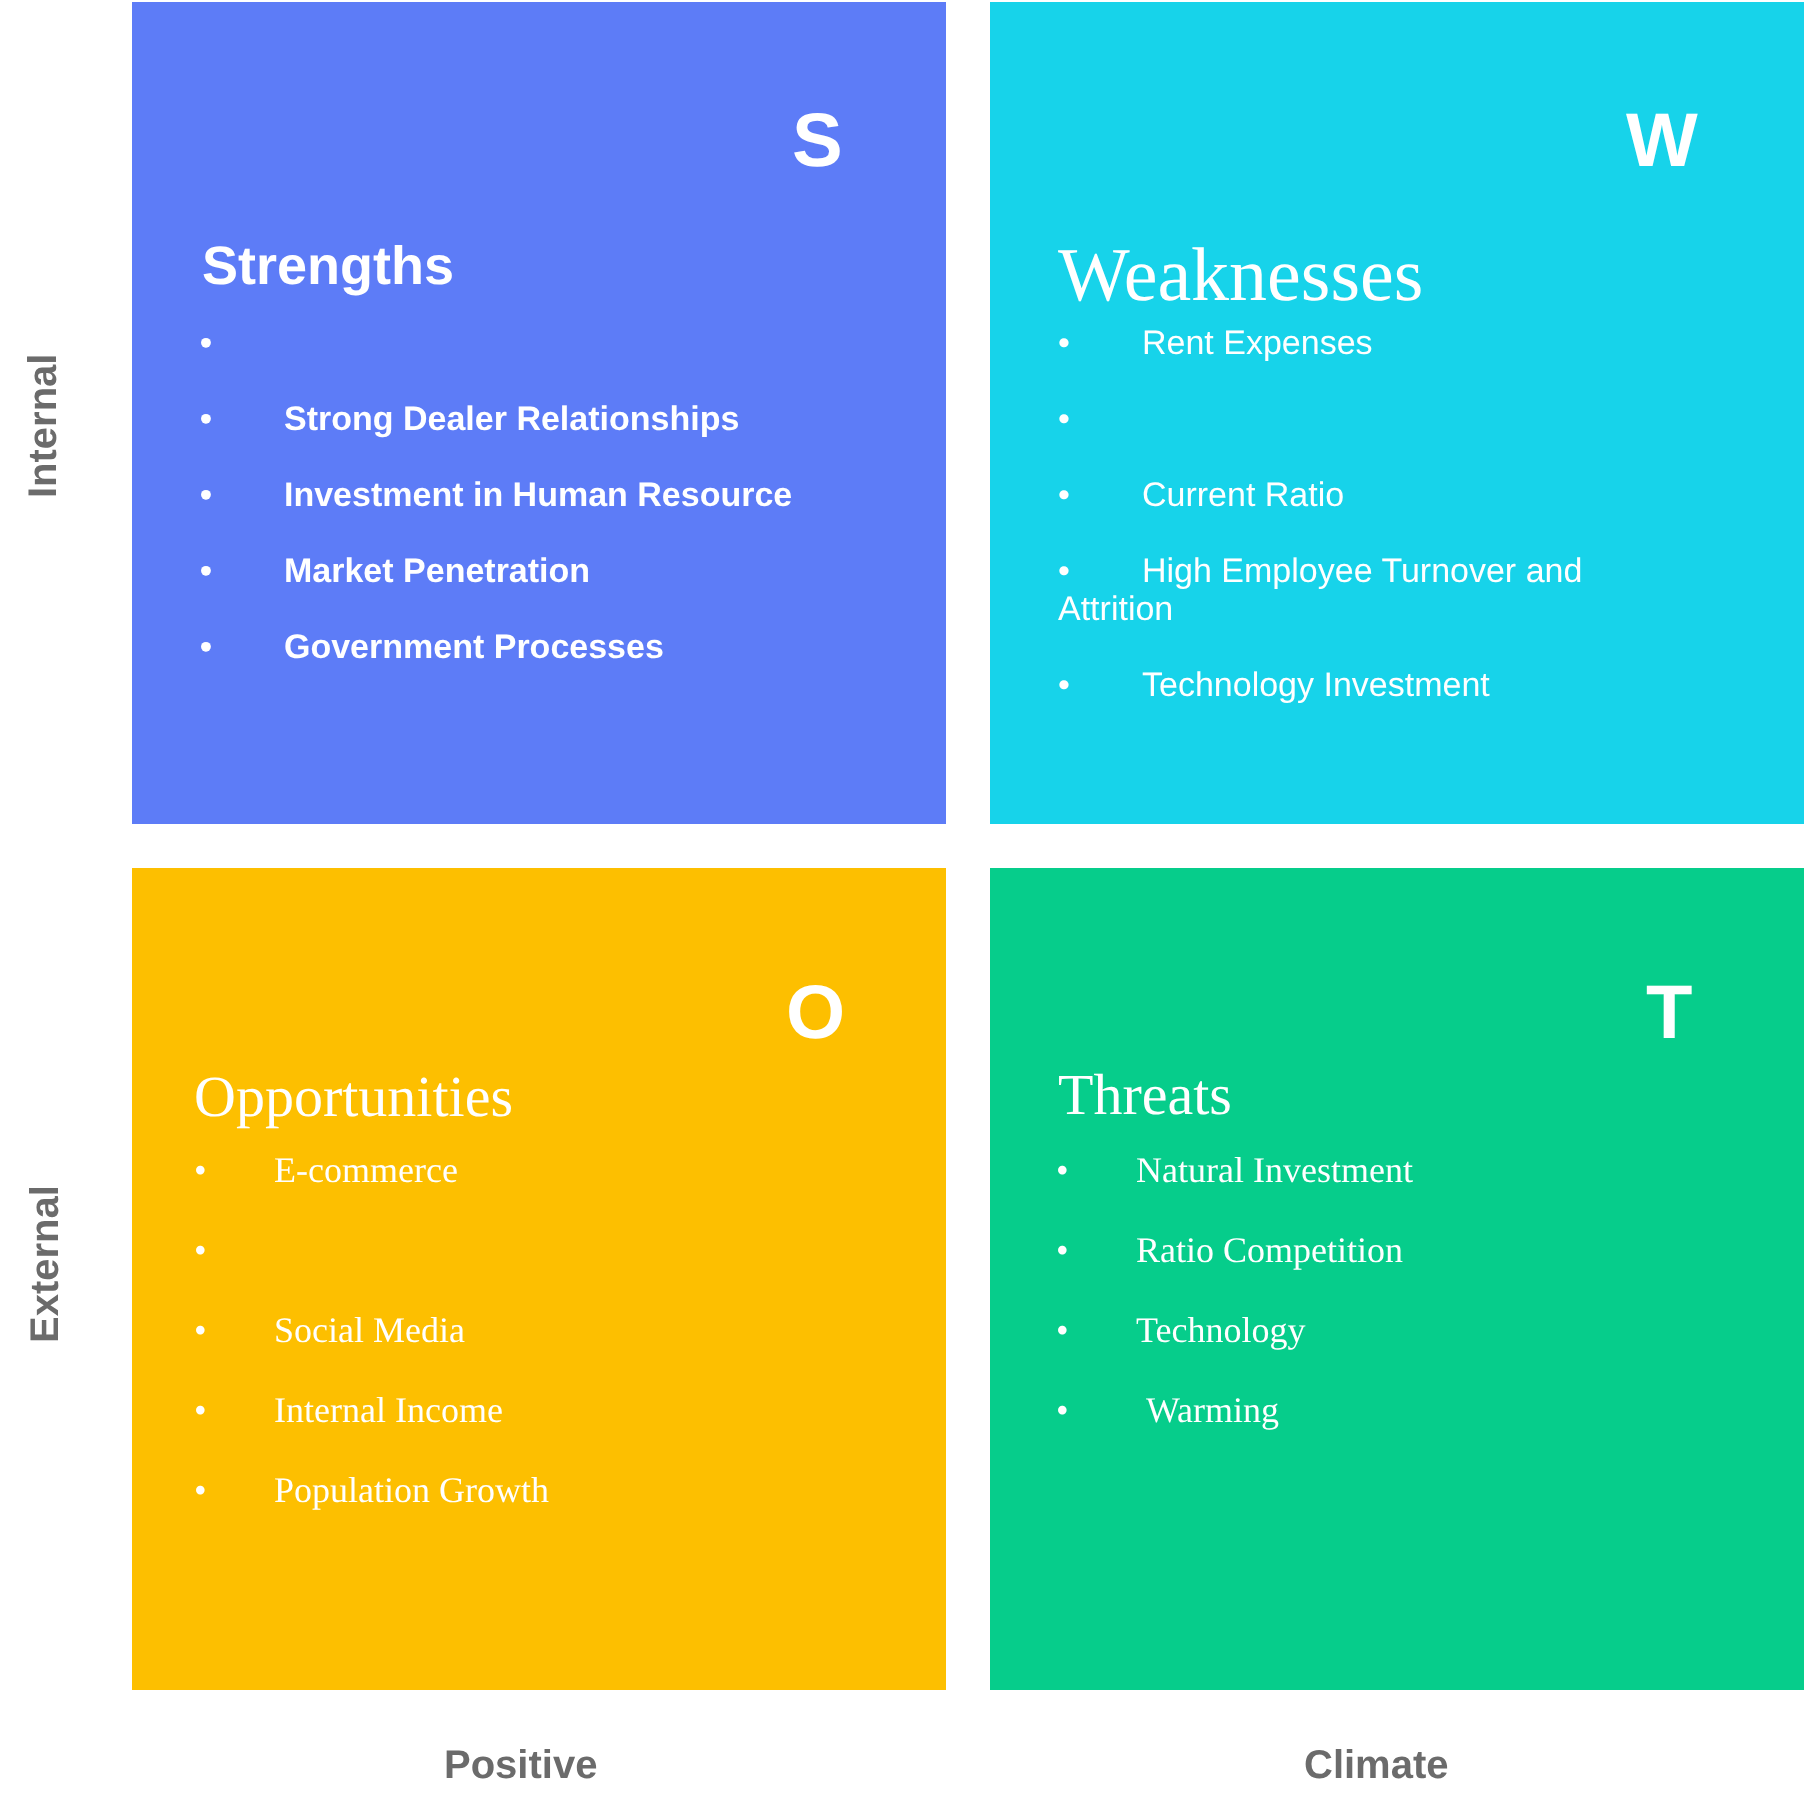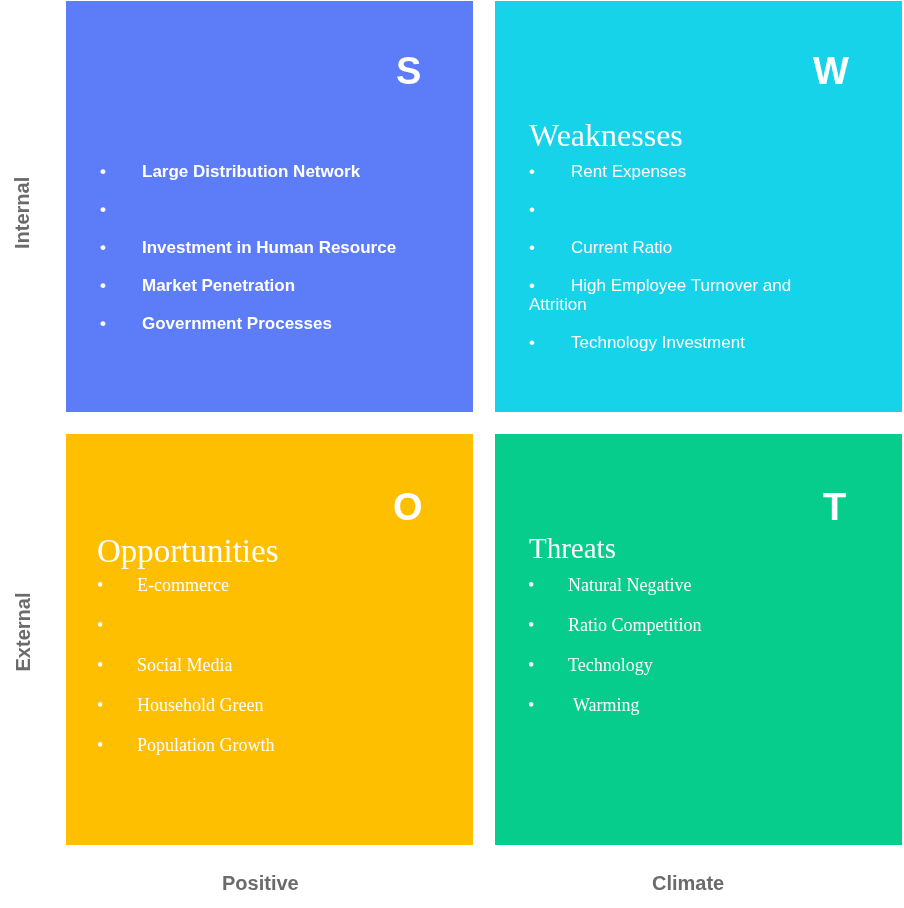--- a/index.html
+++ b/index.html
@@ -9,22 +9,22 @@
     .q-w { left: 495px; top: 1px; background: #17d3ea; }
     .q-o { left: 66px; top: 434px; background: #fdbf00; }
     .q-t { left: 495px; top: 434px; background: #06cd8b; }
     .letter { position: absolute; font-family: "Liberation Sans", sans-serif; font-weight: bold; font-size: 38px; line-height: 1; color: #ffffff; }
     .q-s .letter { left: 330px; top: 51px; }
     .q-w .letter { left: 318px; top: 51px; }
     .q-o .letter { left: 327px; top: 54px; }
     .q-t .letter { left: 328px; top: 54px; }
     .title { position: absolute; left: 35px; line-height: 1; white-space: nowrap; }
     .q-s .title { top: 119px; font-family: "Liberation Sans", sans-serif; font-weight: bold; font-size: 27px; }
-    .q-w .title { top: 118px; left: 34px; font-family: "Liberation Serif", serif; font-size: 32px; }
-    .q-o .title { top: 101px; left: 31px; font-family: "Liberation Serif", serif; font-size: 33px; }
+    .q-w .title { top: 118px; left: 34px; font-family: "Liberation Serif", serif; font-size: 38px; }
+    .q-o .title { top: 101px; left: 31px; font-family: "Liberation Serif", serif; font-size: 29px; }
     .q-t .title { top: 100px; left: 34px; font-family: "Liberation Serif", serif; font-size: 29px; }
     ul.items { list-style: none; margin: 0; padding: 0; position: absolute; left: 34px; right: 10px; }
     ul.items li { position: relative; padding-left: 42px; line-height: 19px; white-space: nowrap; }
     ul.items li .bullet { position: absolute; left: 0; top: 0; }
     .q-s ul.items { top: 161px; font-family: "Liberation Sans", sans-serif; font-weight: bold; font-size: 17px; }
     .q-s ul.items li { height: 38px; }
     .q-w ul.items { top: 161px; font-family: "Liberation Sans", sans-serif; font-size: 17px; }
     .q-w ul.items li { height: 38px; }
     .q-w ul.items li.wrap { height: 57px; white-space: normal; padding-left: 0; text-indent: 42px; width: 300px; }
     .q-w ul.items li.wrap .bullet { text-indent: 0; }
@@ -44,23 +44,24 @@
 </head>
 <body>
 
 <div class="axis axis-v axis-internal">Internal</div>
 <div class="axis axis-v axis-external">External</div>
 <div class="axis axis-positive">Positive</div>
 <div class="axis axis-negative">Climate</div>
 
 <div class="quad q-s">
   <div class="letter">S</div>
+  <div class="title">Strengths</div>
   <ul class="items">
-    <li><span class="bullet">•</span><span>Large Distribution Network</span></li>
     <li><span class="bullet">•</span></li>
+    <li><span class="bullet">•</span><span>Strong Dealer Relationships</span></li>
     <li><span class="bullet">•</span><span>Investment in Human Resource</span></li>
     <li><span class="bullet">•</span><span>Market Penetration</span></li>
     <li><span class="bullet">•</span><span>Government Processes</span></li>
   </ul>
 </div>
 
 <div class="quad q-w">
   <div class="letter">W</div>
   <div class="title">Weaknesses</div>
   <ul class="items">
@@ -72,27 +73,27 @@
   </ul>
 </div>
 
 <div class="quad q-o">
   <div class="letter">O</div>
   <div class="title">Opportunities</div>
   <ul class="items">
     <li><span class="bullet">•</span><span>E-commerce</span></li>
     <li><span class="bullet">•</span></li>
     <li><span class="bullet">•</span><span>Social Media</span></li>
-    <li><span class="bullet">•</span><span>Household Green</span></li>
+    <li><span class="bullet">•</span><span>Internal Income</span></li>
     <li><span class="bullet">•</span><span>Population Growth</span></li>
   </ul>
 </div>
 
 <div class="quad q-t">
   <div class="letter">T</div>
   <div class="title">Threats</div>
   <ul class="items">
-    <li><span class="bullet">•</span><span>Natural Negative</span></li>
+    <li><span class="bullet">•</span><span>Natural Investment</span></li>
     <li><span class="bullet">•</span><span>Ratio Competition</span></li>
     <li><span class="bullet">•</span><span>Technology</span></li>
     <li class="wrap"><span class="bullet">•</span><span class="cont">Warming</span></li>
   </ul>
 </div>
 
 </body></html>

